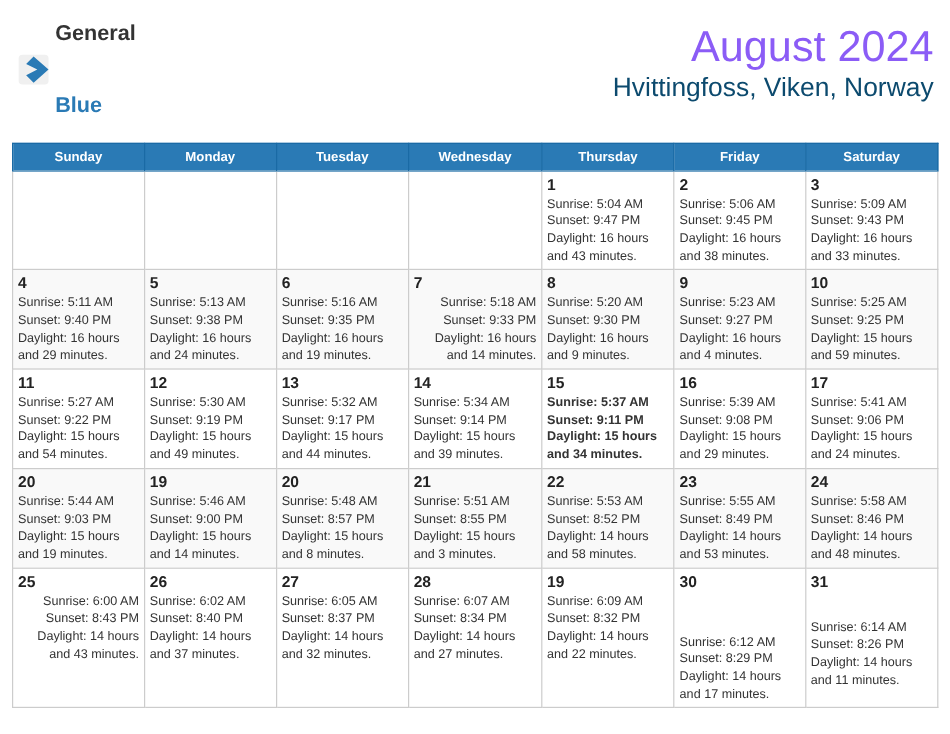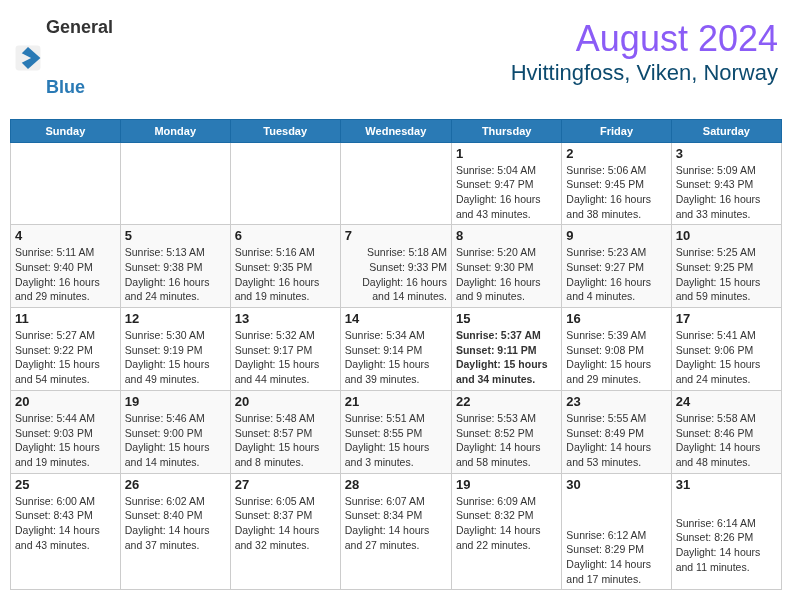--- a/index.html
+++ b/index.html
@@ -303,21 +303,21 @@
           <span class="day-num">24</span>
           <div class="day-info" style="white-space: pre-line;">Sunrise: 5:58 AM
 Sunset: 8:46 PM
 Daylight: 14 hours
 and 48 minutes.</div>
         </td>
       </tr>
       <tr class="week-row">
         <td>
           <span class="day-num">25</span>
-          <div class="day-info" style="white-space: pre-line;">Sunrise: 6:00 AM
+          <div class="day-info" style="white-space: pre-line; text-align: right;">Sunrise: 6:00 AM
 Sunset: 8:43 PM
 Daylight: 14 hours
 and 43 minutes.</div>
         </td>
         <td>
           <span class="day-num">26</span>
           <div class="day-info" style="white-space: pre-line;">Sunrise: 6:02 AM
 Sunset: 8:40 PM
 Daylight: 14 hours
 and 37 minutes.</div>

